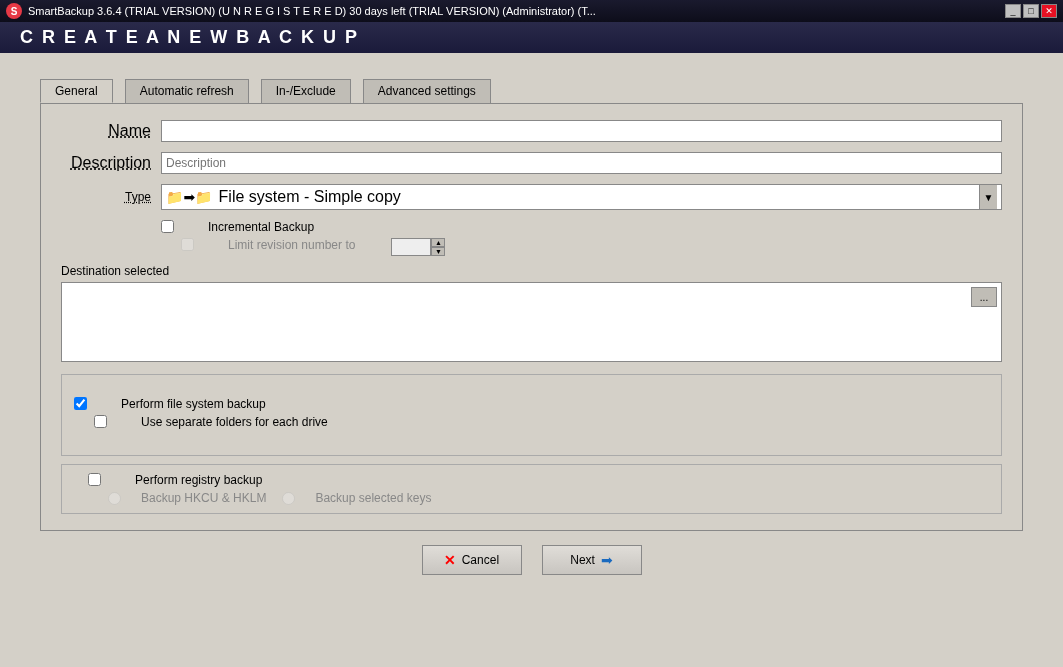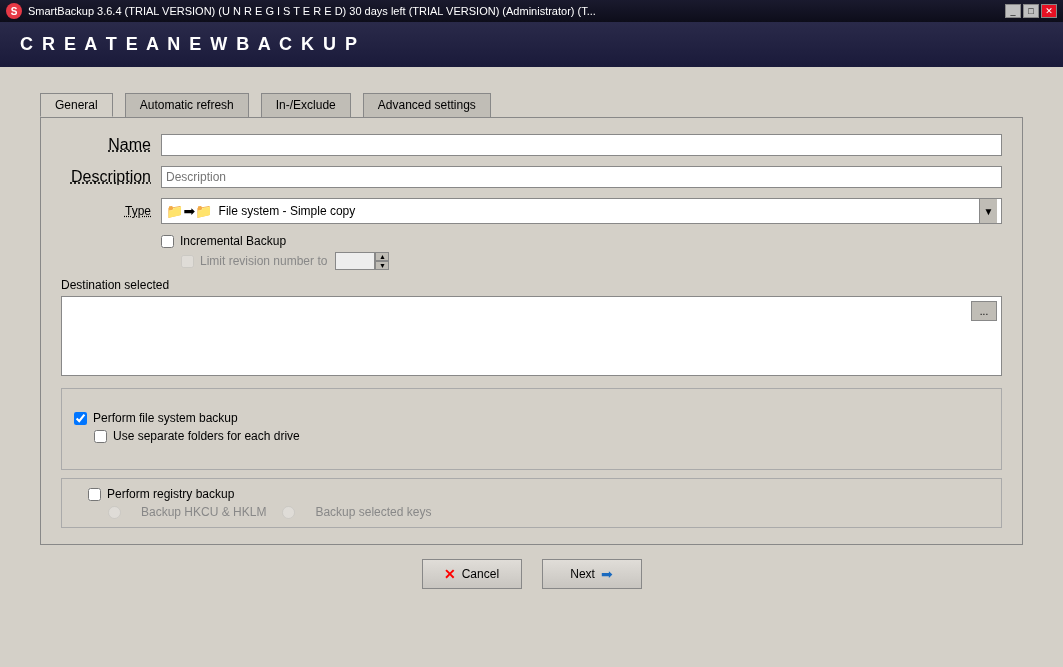--- a/index.html
+++ b/index.html
@@ -64,21 +64,21 @@
       background: #d4d0c8;
       height: calc(667px - 22px);
       display: flex;
       flex-direction: column;
     }
 
     
     .window-header {
       background: linear-gradient(to bottom, #2a2a4a, #1a1a3a);
       color: white;
-      padding: 12px 20px;
+      padding: 5px 20px;
       font-size: 18px;
       font-weight: bold;
       letter-spacing: 2px;
       text-transform: uppercase;
     }
 
     
     .content-area {
       flex: 1;
       padding: 16px 20px;
@@ -165,42 +165,42 @@
       padding: 0 4px;
       cursor: pointer;
       position: relative;
     }
     .type-dropdown-icon {
       margin-right: 6px;
       font-size: 14px;
     }
     .type-dropdown-text {
       flex: 1;
-      font-size: 12px;
+      font-size: 16px;
     }
     .type-dropdown-arrow {
       width: 18px;
       height: 100%;
       background: #c0bdb6;
       border-left: 1px solid #888;
       display: flex;
       align-items: center;
       justify-content: center;
       font-size: 10px;
     }
 
     
     .checkbox-section {
       margin-left: 100px;
       margin-bottom: 8px;
     }
     .checkbox-row {
       display: flex;
-      align-items: center;
       margin-bottom: 4px;
+      gap: 28px;
     }
     .checkbox-input {
       width: 13px;
       height: 13px;
       margin-right: 6px;
       cursor: pointer;
     }
     .checkbox-label {
       font-size: 12px;
     }

